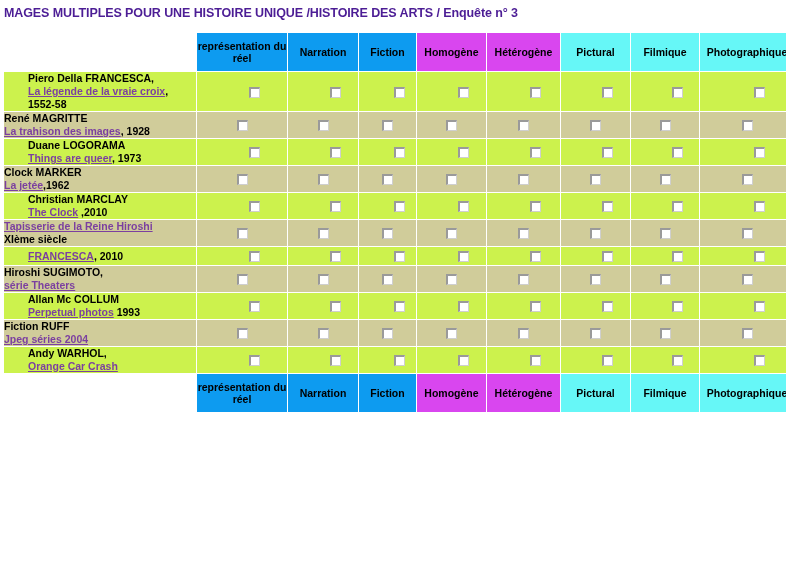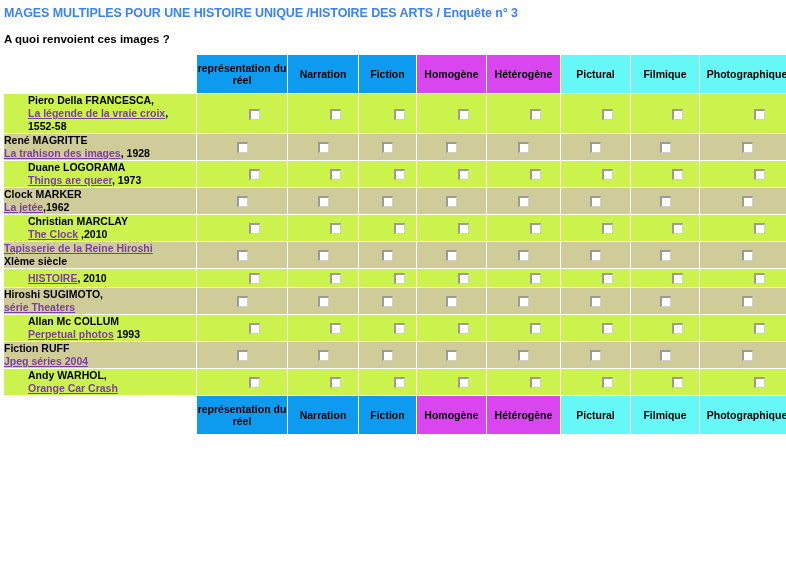--- a/index.html
+++ b/index.html
@@ -21,21 +21,21 @@
     height: 562px;
     position: relative;
     box-sizing: border-box;
   }
 
   
   .heading {
     padding: 6px 0 0 4px;
   }
   .main-title {
-    color: #3b82f6;
+    color: #4c1d95;
     font-weight: bold;
     font-size: 12.5px;
     letter-spacing: -0.1px;
     line-height: 15px;
     white-space: nowrap;
   }
   .instructions {
     margin-top: 11px;
     font-size: 11.5px;
     font-weight: bold;
@@ -123,21 +123,20 @@
   }
 </style>
 </head>
 <body>
 
 <div class="page">
 
   <div class="heading">
     <div class="main-title">MAGES MULTIPLES POUR UNE HISTOIRE UNIQUE /HISTOIRE DES ARTS / Enquête n° 3</div>
     <div class="instructions">
-      <div class="line1">A quoi renvoient ces images ?</div>
     </div>
   </div>
 
   <table class="grid">
     <colgroup>
       <col class="c-label">
       <col class="c-1">
         <col class="c-2">
         <col class="c-3">
         <col class="c-4">
@@ -237,21 +236,21 @@
           <td class="box-cell"><span class="cbx"></span></td>
           <td class="box-cell"><span class="cbx"></span></td>
           <td class="box-cell"><span class="cbx"></span></td>
           <td class="box-cell"><span class="cbx"></span></td>
           <td class="box-cell"><span class="cbx"></span></td>
           <td class="box-cell"><span class="cbx"></span></td>
           <td class="box-cell"><span class="cbx"></span></td>
         </tr>
         <tr class="row-a">
           <td class="label-cell">
-            <div><span class="ref-link">HISTOIRE</span><span>, 2010</span></div>
+            <div><span class="ref-link">FRANCESCA</span><span>, 2010</span></div>
           </td>
           <td class="box-cell"><span class="cbx"></span></td>
           <td class="box-cell"><span class="cbx"></span></td>
           <td class="box-cell"><span class="cbx"></span></td>
           <td class="box-cell"><span class="cbx"></span></td>
           <td class="box-cell"><span class="cbx"></span></td>
           <td class="box-cell"><span class="cbx"></span></td>
           <td class="box-cell"><span class="cbx"></span></td>
           <td class="box-cell"><span class="cbx"></span></td>
         </tr>

